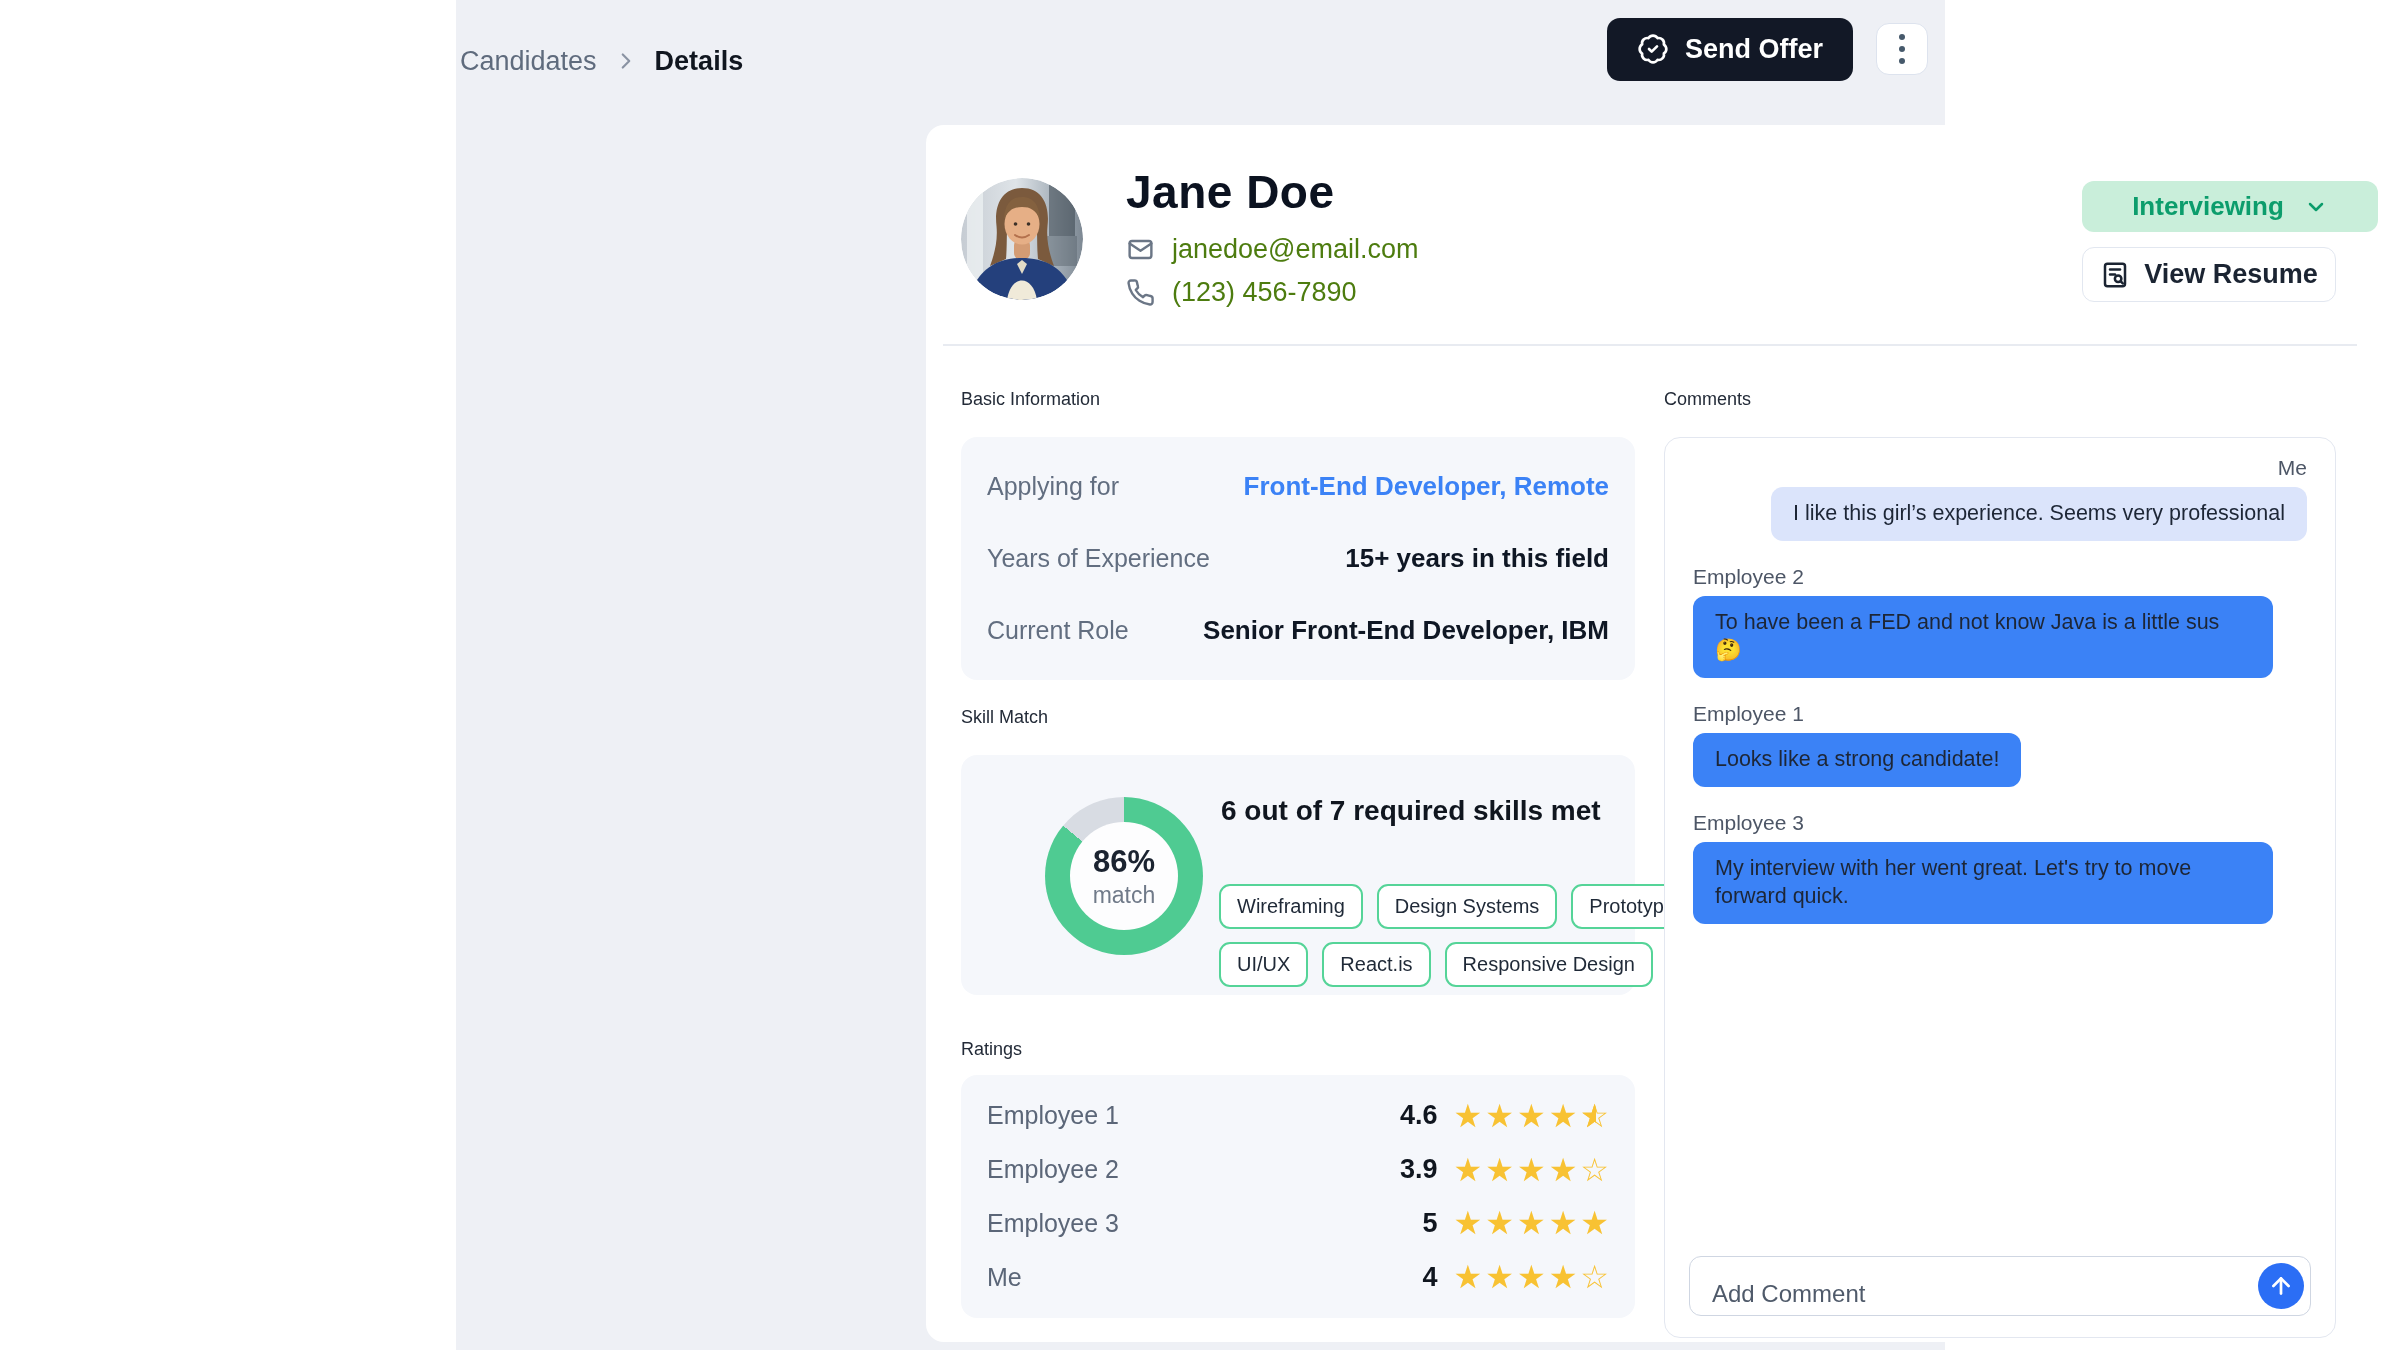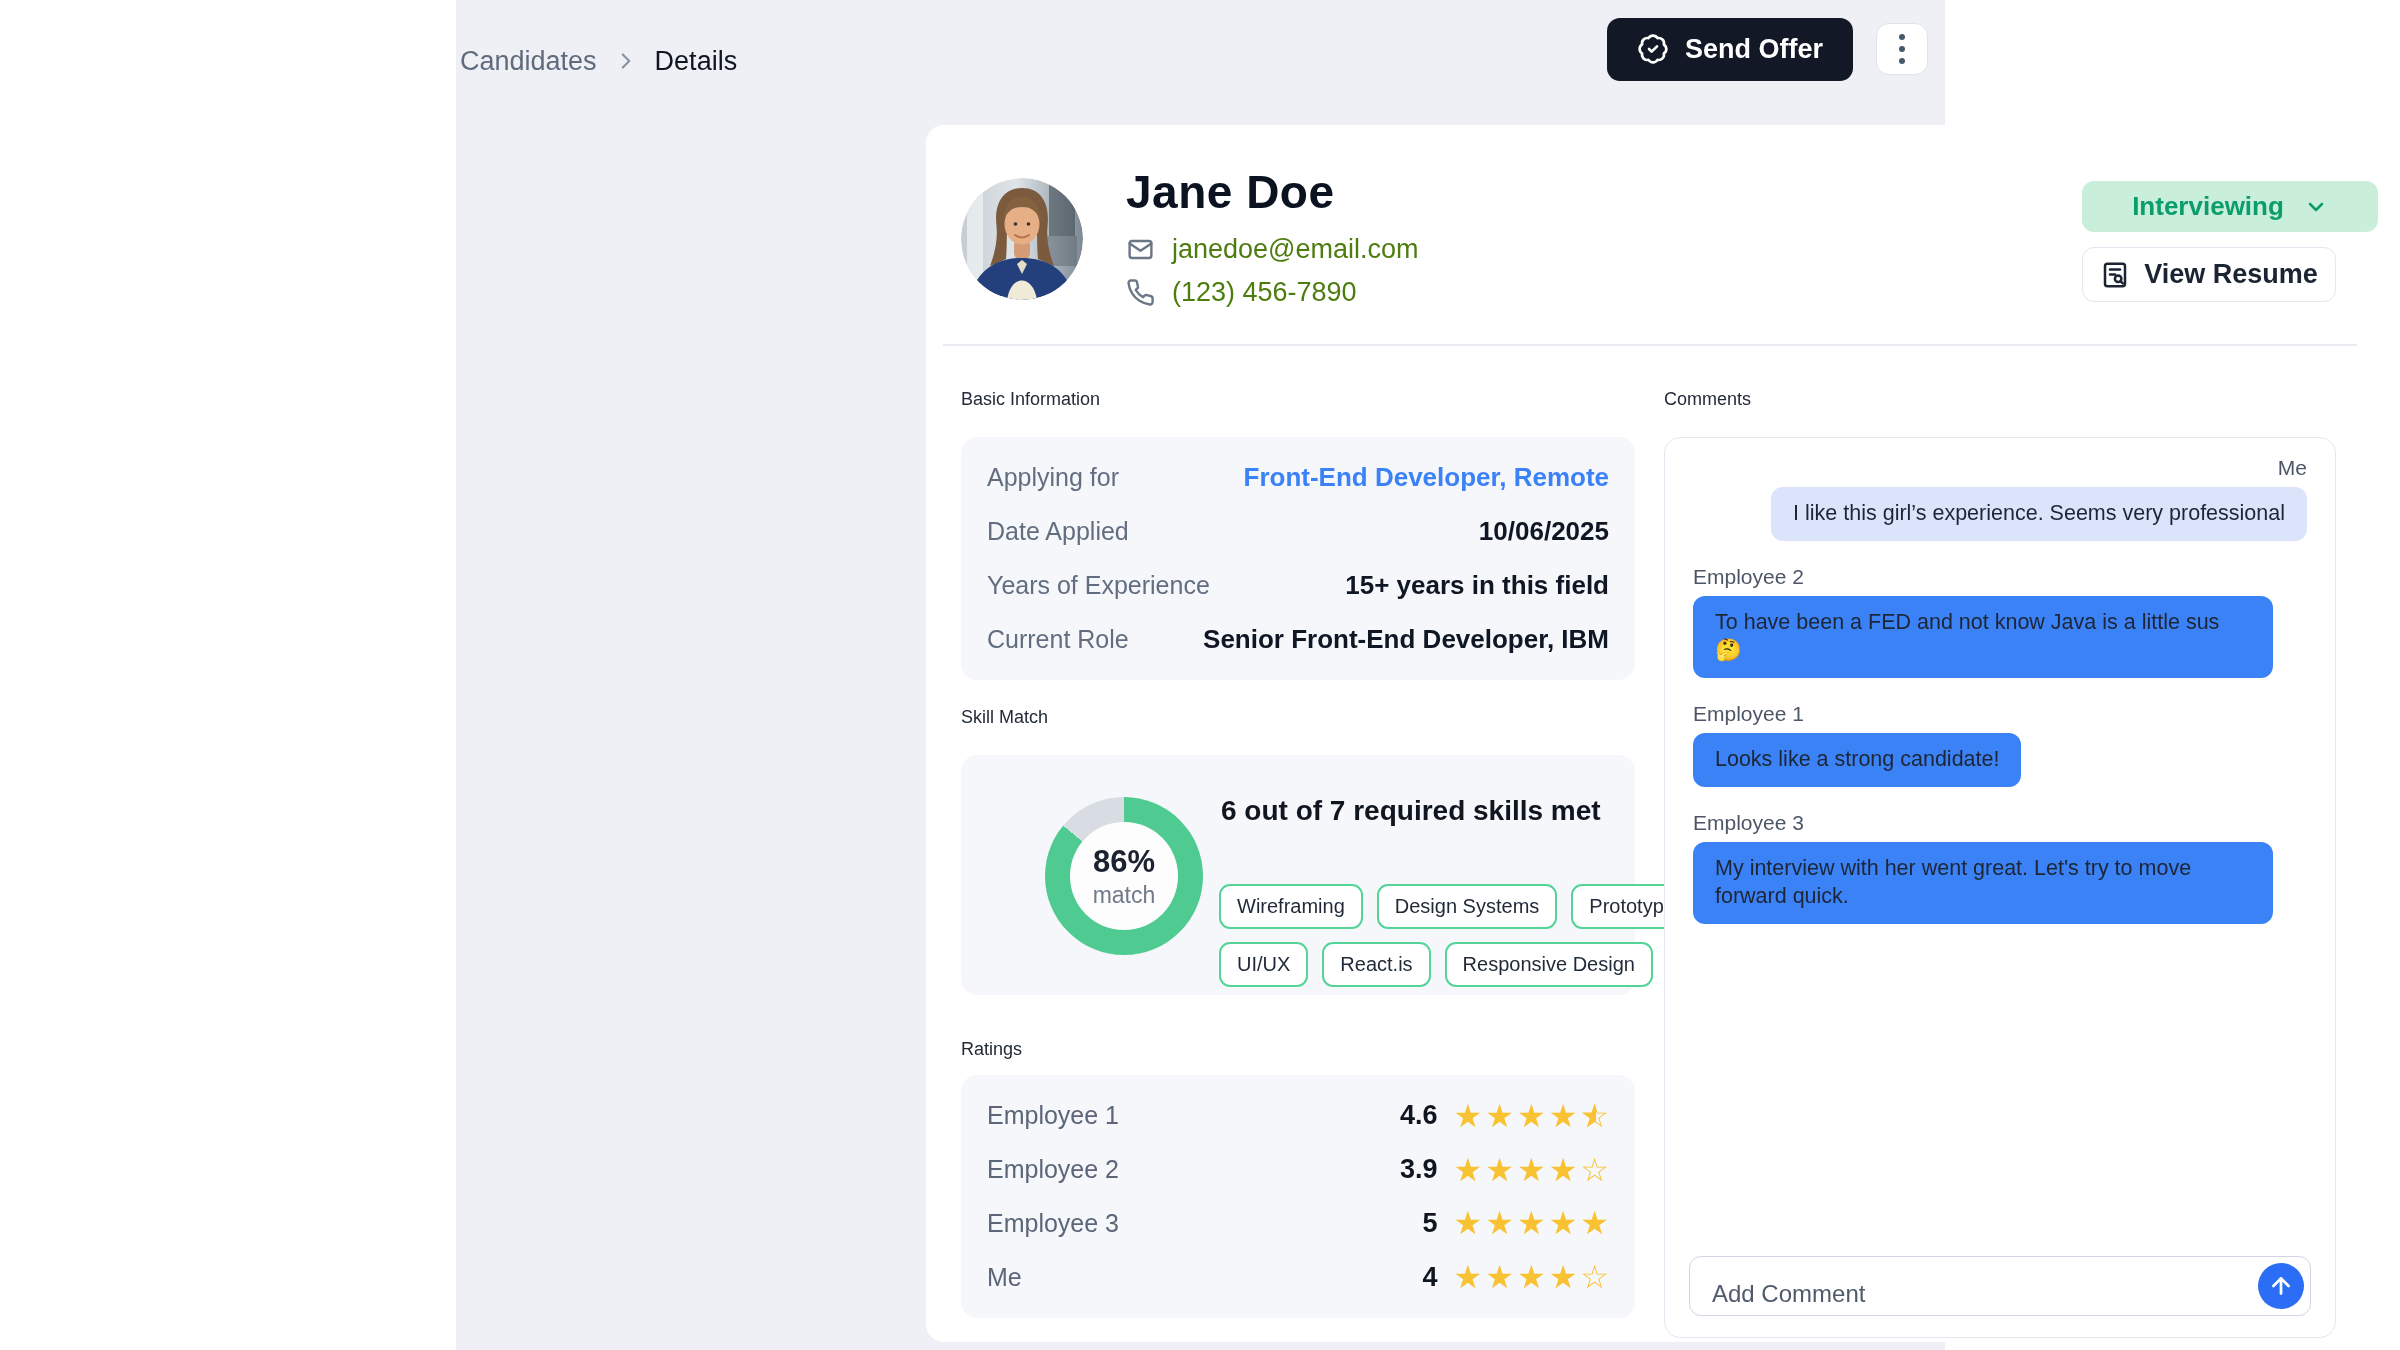--- a/index.html
+++ b/index.html
@@ -22,21 +22,21 @@
   
   .topbar {
     position: absolute; left: 0; top: 0; width: 100%; height: 122px;
   }
   .breadcrumb {
     position: absolute; left: 4px; top: 0; height: 122px;
     display: flex; align-items: center; gap: 16px; font-size: 27px;
   }
   .crumb-parent { color: #5f6b7d; }
   .crumb-sep { color: #8a93a3; display: flex; align-items: center; }
-  .crumb-current { color: #10161f; font-weight: 400; }
+  .crumb-current { color: #10161f; font-weight: 700; }
 
   .topbar-actions {
     position: absolute; right: 17px; top: 17px;
     display: flex; align-items: center; gap: 23px; height: 64px;
   }
   .send-offer-btn {
     height: 63px; padding: 0 30px;
     background: #121826; color: #fff;
     border: none; border-radius: 13px;
     display: flex; align-items: center; gap: 16px;
@@ -302,24 +302,20 @@
     <div class="profile-divider"></div>
 
     <div class="section-h" style="left:35px; top:264px;">Basic Information</div>
 
     <div class="panel info-panel">
       <div class="info-row">
         <span class="info-label">Applying for</span>
         <span class="info-value link">Front-End Developer, Remote</span>
       </div>
       <div class="info-row">
-        <span class="info-label">Date Applied</span>
-        <span class="info-value">10/06/2025</span>
-      </div>
-      <div class="info-row">
         <span class="info-label">Years of Experience</span>
         <span class="info-value">15+ years in this field</span>
       </div>
       <div class="info-row">
         <span class="info-label">Current Role</span>
         <span class="info-value">Senior Front-End Developer, IBM</span>
       </div>
     </div>
 
     <div class="section-h" style="left:35px; top:582px;">Skill Match</div>

